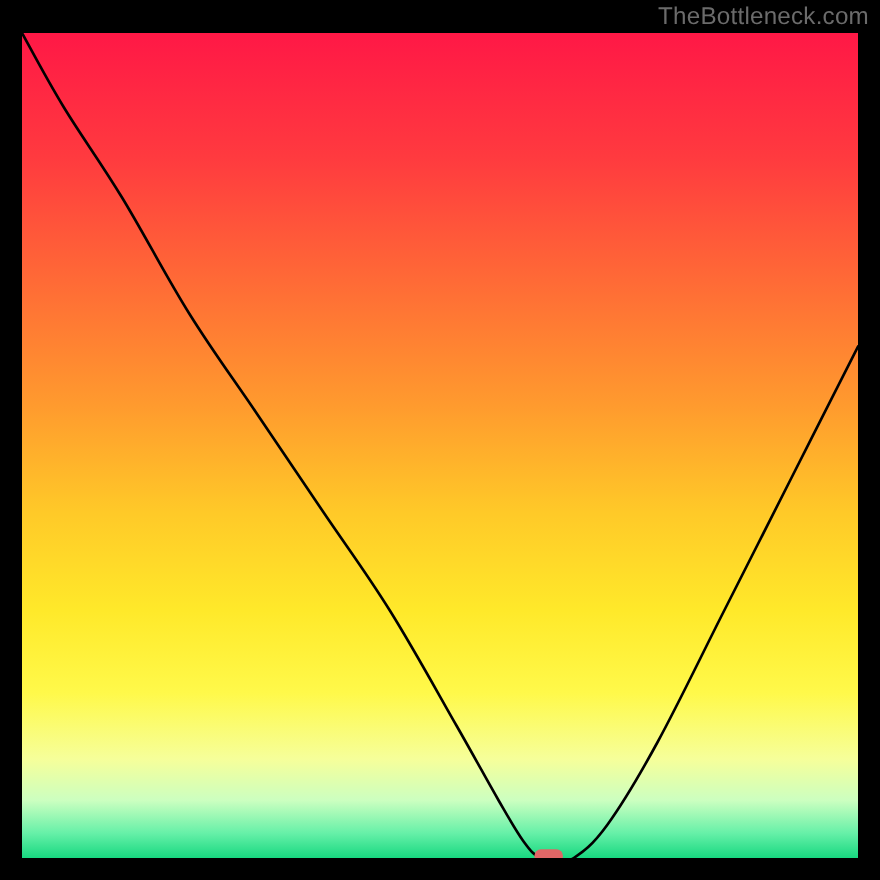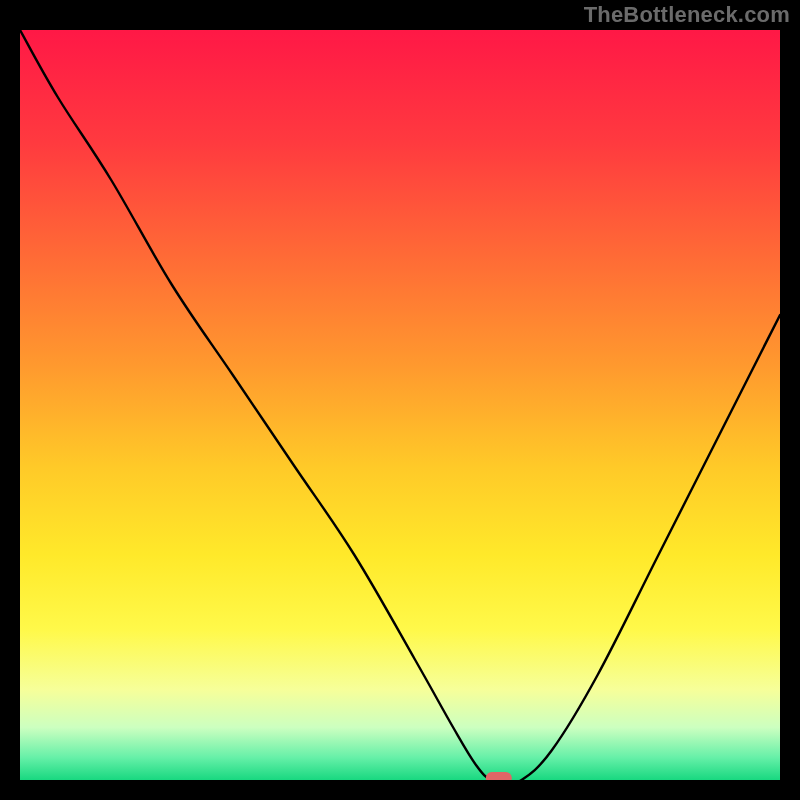--- a/index.html
+++ b/index.html
@@ -16,21 +16,21 @@
     width: 800px;
     height: 800px;
     background: #000;
   }
   .watermark {
     position: absolute;
     top: 2px;
     right: 10px;
     color: #6b6b6b;
     font-size: 22px;
-    font-weight: 700;
+    font-weight: 400;
     letter-spacing: 0.2px;
     user-select: none;
   }
   .plot {
     position: absolute;
     left: 20px;
     top: 30px;
     width: 760px;
     height: 750px;
   }

